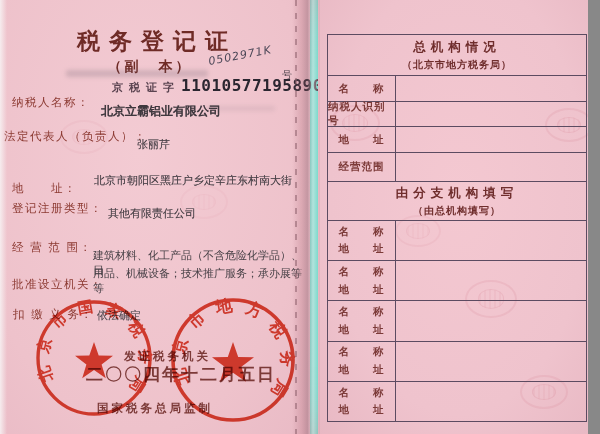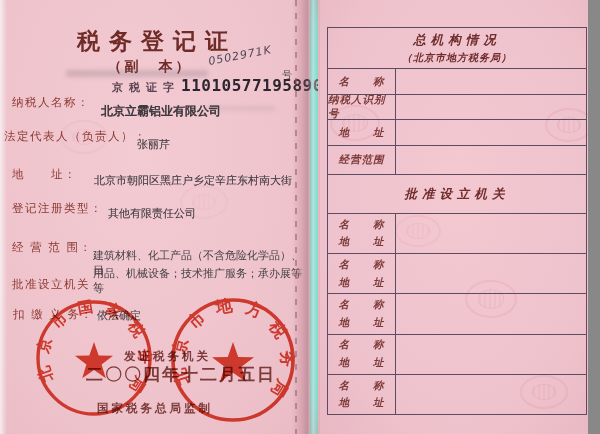--- a/index.html
+++ b/index.html
@@ -39,42 +39,42 @@
   .serial-prefix{position:absolute;left:112px;top:80px;font-size:11px;font-weight:bold;
     color:#5a4350;letter-spacing:6px;}
   .serial-number{position:absolute;left:181px;top:76px;font-size:16px;font-weight:bold;
     color:#2b2630;letter-spacing:.5px;font-family:"DejaVu Sans Mono","Liberation Mono",monospace;}
   .serial-suffix{position:absolute;left:282px;top:68px;font-size:10px;color:#4a4048;}
 
   .flabel{position:absolute;font-size:11.5px;font-weight:normal;color:#8c3a32;letter-spacing:1.5px;z-index:2;}
   .fvalue{position:absolute;font-size:11px;color:#474046;z-index:2;text-shadow:0 0 .6px rgba(70,60,70,.45);}
   .l-taxpayer{left:12px;top:95px;}   .v-taxpayer{left:101px;top:103px;font-size:12px;font-weight:bold;color:#3f383e;}
   .l-legal{left:4px;top:129px;}     .v-legal{left:137px;top:137px;}
-  .l-addr{left:12px;top:167px;text-align:center;}      .v-addr{left:94px;top:173px;}
+  .l-addr{left:12px;top:181px;text-align:center;}      .v-addr{left:94px;top:173px;}
   .l-regtype{left:12px;top:201px;}   .v-regtype{left:108px;top:206px;}
   .l-scope{left:12px;top:240px;}
   .scope-line{position:absolute;left:93px;width:215px;font-size:11px;color:#474046;z-index:2;}
   .sl0{top:227px;} .sl1{top:248px;} .sl2{top:266px;}
   .l-approve{left:12px;top:277px;}
   .l-withhold{left:13px;top:307px;}  .v-withhold{left:97px;top:308px;color:#5a5258;}
   .issuer{position:absolute;left:124px;top:349px;font-size:11.5px;font-weight:bold;
     color:#7c3a38;letter-spacing:3px;z-index:2;}
   .issue-date{position:absolute;left:86px;top:363px;font-size:17px;font-weight:bold;
     color:#7c3a38;letter-spacing:2px;z-index:2;}
   .producer{position:absolute;left:97px;top:401px;font-size:11.5px;font-weight:bold;
     color:#7c3a38;letter-spacing:3px;z-index:2;}
 
   .stamp{position:absolute;z-index:4;mix-blend-mode:multiply;opacity:.92;}
   .stamp-left{left:24px;top:288px;}
   .stamp-right{left:163px;top:290px;}
 
   
-  .ho-table{position:absolute;left:327px;top:27px;width:258px;height:386px;
+  .ho-table{position:absolute;left:327px;top:34px;width:258px;height:386px;
     border:1.2px solid #5c4b61;display:flex;flex-direction:column;z-index:2;
-    background:rgba(255,255,255,0);font-style:italic;}
+    background:rgba(255,255,255,0);}
   .t-header{display:flex;flex-direction:column;align-items:center;justify-content:center;
     border-bottom:1px solid #5c4b61;}
   .t-header.hdr1{height:40px;} .t-header.hdr2{height:38px;border-bottom:1px solid #5c4b61;}
   .t-title{font-size:12.5px;font-weight:bold;letter-spacing:5px;color:#6f2d2c;
     font-family:"DejaVu Serif","Liberation Serif",serif;}
   .t-sub{font-size:10px;font-weight:bold;letter-spacing:1px;color:#6f2d2c;margin-top:2px;}
   .t-row{display:flex;border-bottom:1px solid #5c4b61;}
   .t-row:last-child{border-bottom:none;}
   .rh1{height:25px;} .rh2{height:24px;} .rh3{height:25px;} .rh4{height:28px;}
   .t-label{width:67px;border-right:1px solid #5c4b61;display:flex;align-items:center;
@@ -177,21 +177,22 @@
     <div class="t-row rh3">
       <div class="t-label">地　　址</div>
       <div class="t-value"></div>
     </div>
     <div class="t-row rh4">
       <div class="t-label">经营范围</div>
       <div class="t-value"></div>
     </div>
 
     <div class="t-header hdr2">
-      <div class="t-title">批准设立机关</div>
+      <div class="t-title">由分支机构填写</div>
+      <div class="t-sub">（由总机构填写）</div>
     </div>
 
     <div class="branch">
       <div class="b-label">
         <span>名　　称</span>
         <span>地　　址</span>
       </div>
       <div class="t-value"></div>
     </div>
     <div class="branch">

